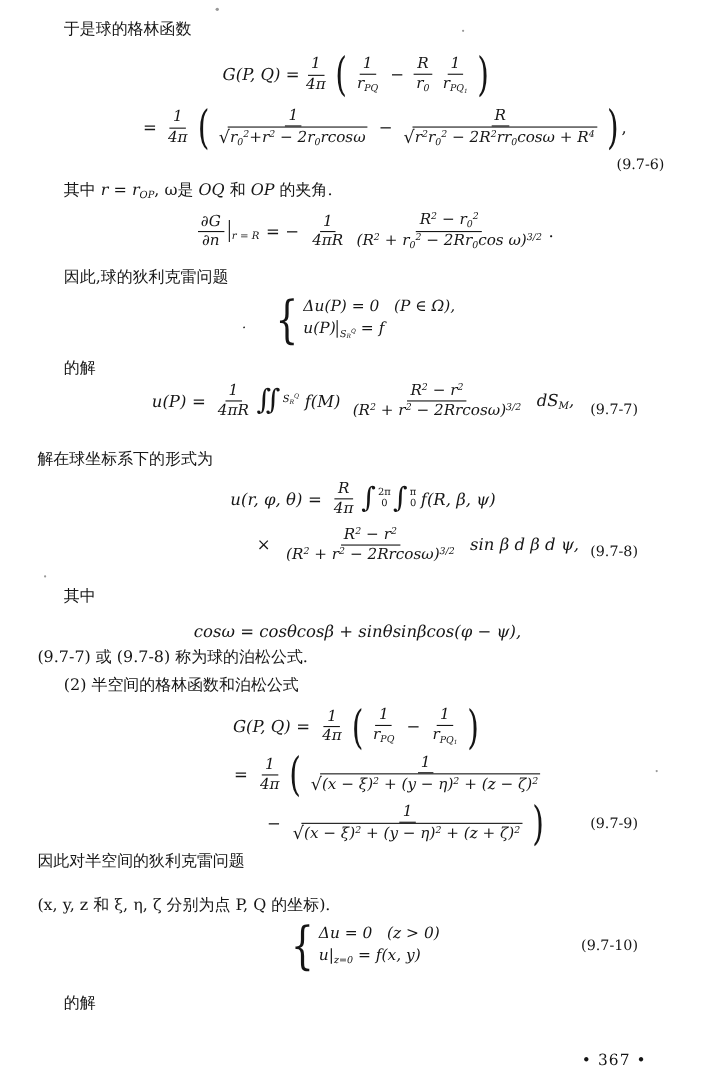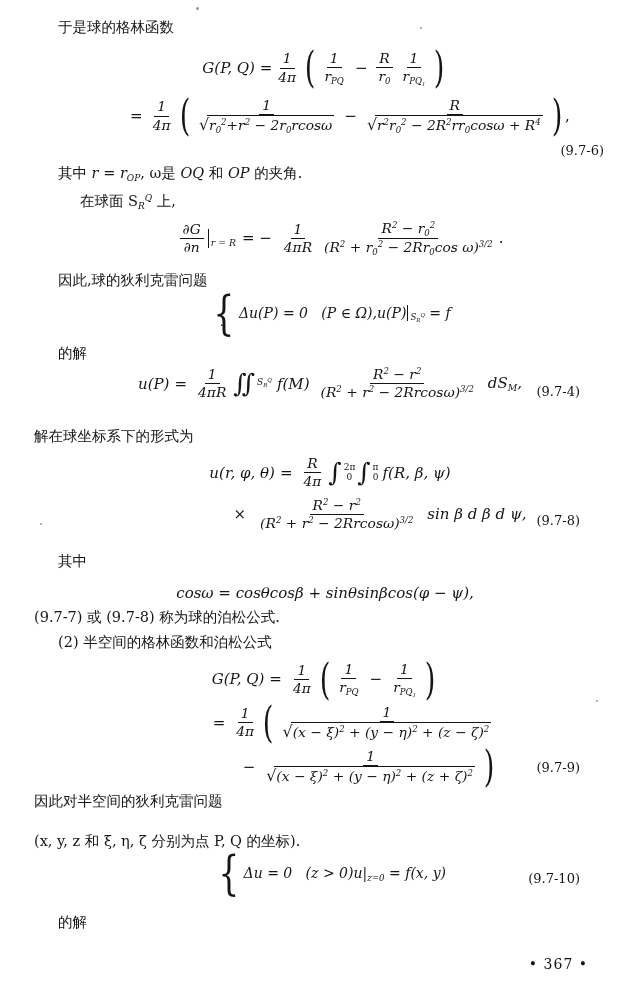--- a/index.html
+++ b/index.html
@@ -132,20 +132,21 @@
   }
   .brace {
     font-size: 3.1em;
     font-style: normal;
     display: inline-block;
     transform: scaleX(0.7);
     line-height: 0.72;
   }
   .sysrows {
     display: inline-flex;
+    flex-direction: column;
     justify-content: center;
     font-size: 14px;
     line-height: 1.45;
   }
   .evalbar {
     border-left: 1.1px solid #1a1a1a;
     padding-left: 2px;
     margin-left: 1px;
   }
   .footer {
@@ -229,24 +230,20 @@
       <span style="font-style:normal;">,</span>
     </div>
     <div class="tag" style="top:46px;">(9.7-6)</div>
   </div>
 
   <p class="line indent1" style="margin-top:28px;">
     <span>其中</span>
     <span style="font-style:italic;"> r = r<sub>OP</sub></span><span>, ω是 <i>OQ</i> 和 <i>OP</i> 的夹角.</span>
   </p>
 
-  <p class="line indent2" style="margin-top:8px;">
-    <span>在球面 S</span><sub style="font-style:italic;">R</sub><sup style="font-style:italic;">Q</sup>
-    <span>上,</span>
-  </p>
 
   <div class="blk" style="margin-top:8px;">
     <div class="eq" style="padding-left:40px;">
       <span class="frac">
         <span class="num">∂<i>G</i></span>
         <span class="den">∂<i>n</i></span>
       </span>
       <span class="evalbar"><sub>r = R</sub></span>
       <span style="font-style:normal; margin:0 6px;">= −</span>
       <span class="frac">
@@ -288,21 +285,21 @@
       <span class="limits">
           <span style="font-style:italic;">S<sub>R</sub><sup>Q</sup></span>
         </span>
       <span style="margin-left:4px;"><i>f</i>(<i>M</i>)</span>
       <span class="frac" style="margin-left:8px;">
         <span class="num"><i>R</i><sup>2</sup> − <i>r</i><sup>2</sup></span>
         <span class="den">(<i>R</i><sup>2</sup> + <i>r</i><sup>2</sup> − 2<i>Rr</i>cosω)<sup>3/2</sup></span>
       </span>
       <span style="margin-left:8px;"><i>dS</i><sub>M</sub>,</span>
     </div>
-    <div class="tag" style="top:18px; right:26px;">(9.7-4)</div>
+    <div class="tag" style="top:18px; right:26px;">(9.7-7)</div>
   </div>
 
   <p class="line" style="margin-top:26px;">解在球坐标系下的形式为</p>
 
   <div class="blk" style="margin-top:8px;">
     <div class="eq" style="padding-left:20px;">
       <span><i>u</i>(<i>r</i>, <i>φ</i>, <i>θ</i>)</span>
       <span style="font-style:normal; margin:0 5px;">=</span>
       <span class="frac">
         <span class="num"><i>R</i></span>

